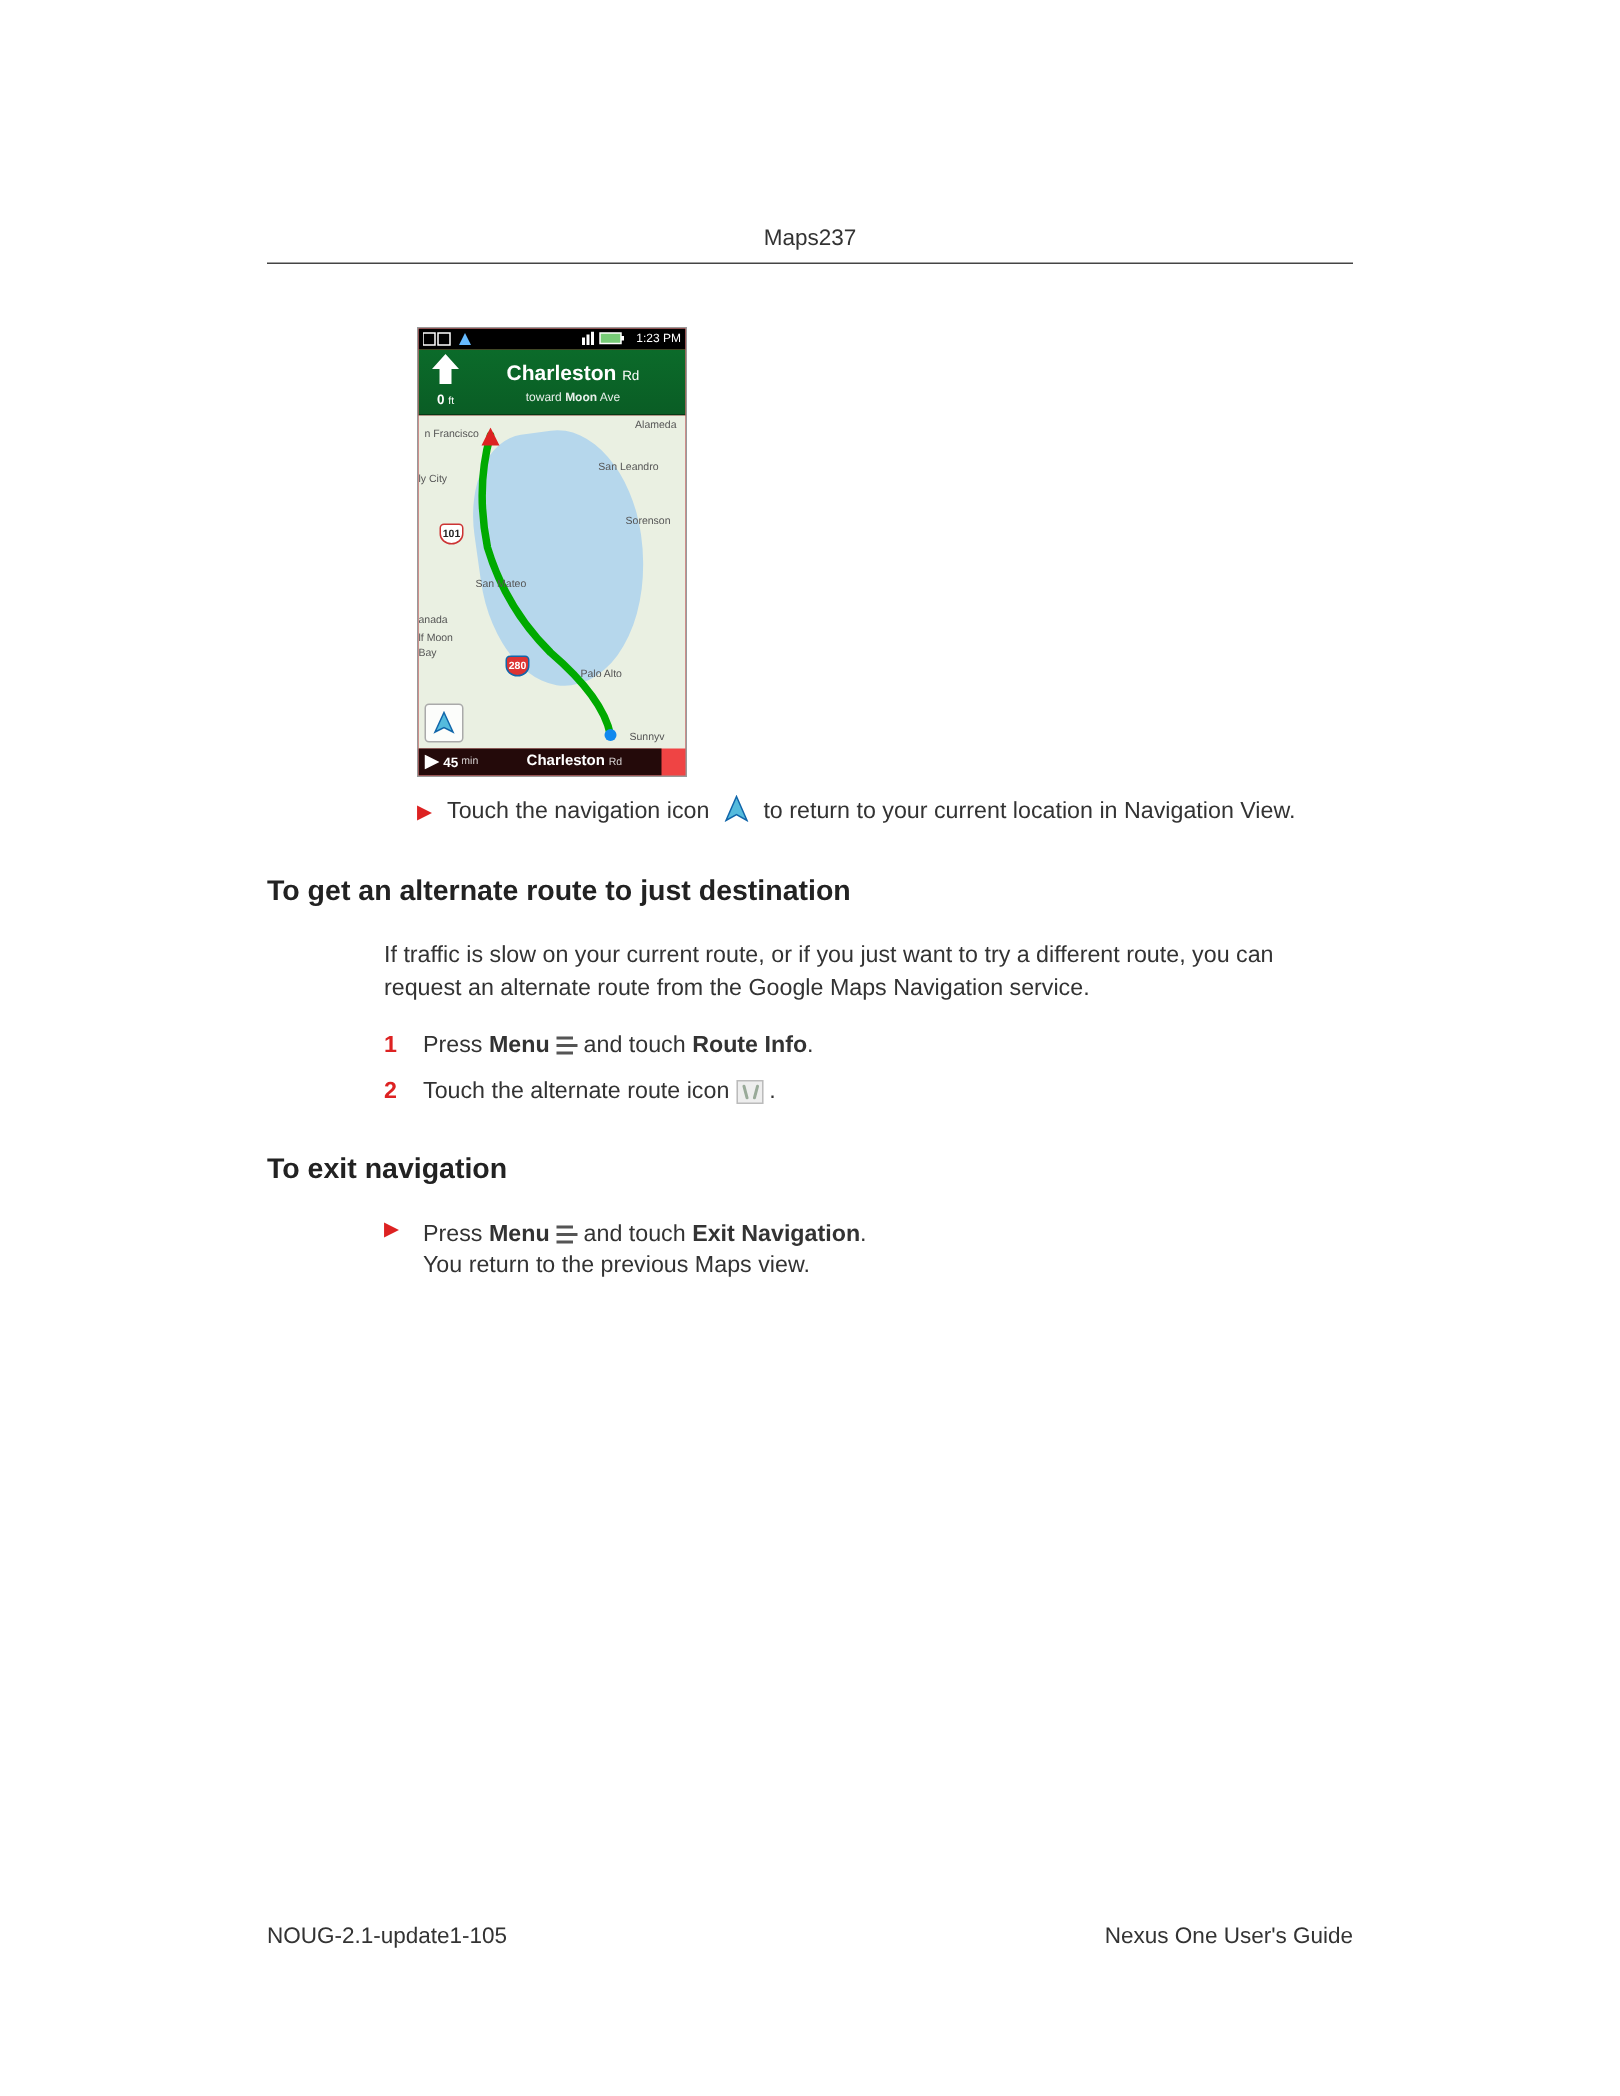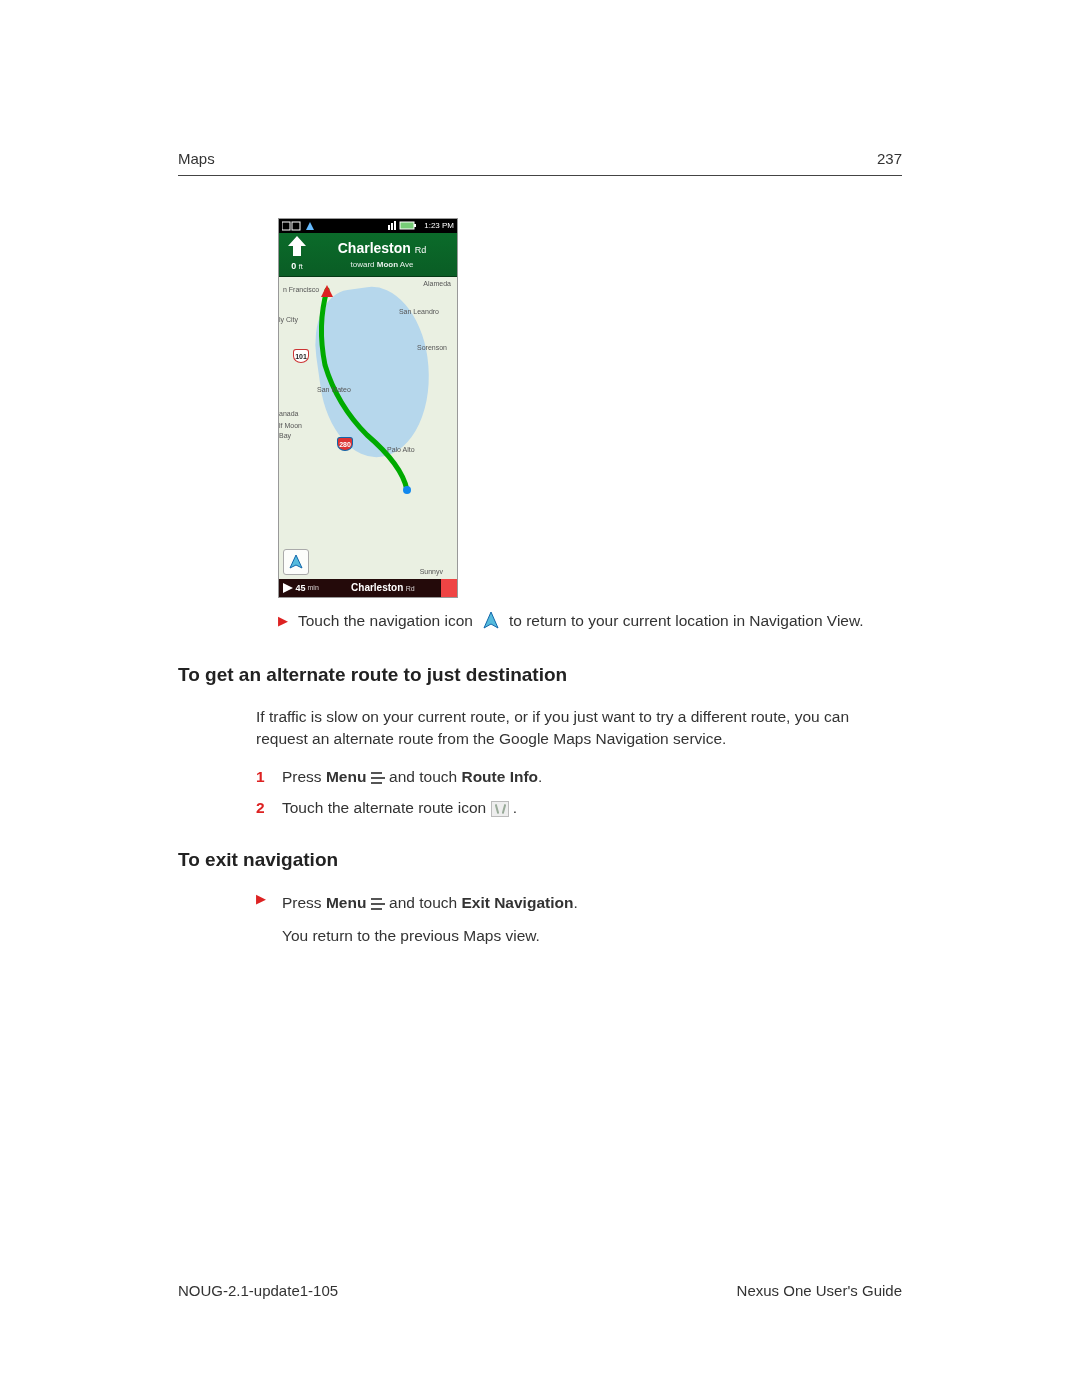--- a/index.html
+++ b/index.html
@@ -11,35 +11,35 @@
     color: #333;
     position: relative;
     font-size: 16px;
     line-height: 1.4;
   }
   .page {
     padding: 148px 178px 0 178px;
   }
   .running-head {
     display: flex;
-    justify-content: space-between;
+    justify-content: center;
     border-bottom: 1px solid #444;
     padding-bottom: 6px;
     font-size: 15px;
     color: #333;
     margin-bottom: 42px;
   }
   .screenshot-wrap {
     margin-left: 100px;
     margin-bottom: 12px;
   }
   
   .phone {
     width: 180px;
-    height: 380px;
+    height: 300px;
     border: 1px solid #999;
     background: #ef4444;
     position: relative;
     overflow: hidden;
     font-size: 9px;
     color: #222;
   }
   .statusbar {
     height: 14px;
     background: #000;
@@ -299,21 +299,21 @@
   <h3 class="section" style="margin-top:28px">To exit navigation</h3>
   <div class="body-indent">
     <div class="numrow">
       <span class="tri" style="width:12px">▶</span>
       <span class="t">
         <span>Press</span>
         <b>Menu</b>
         <span class="menu-icon"><span></span><span></span><span></span></span>
         <span>and touch</span>
         <b>Exit Navigation</b><span>.</span>
-        <div class="sub-indent" style="margin-left:0;margin-top:12px">You return to the previous Maps view.</div>
+        <div class="sub-indent" style="margin-left:0;margin-top:0">You return to the previous Maps view.</div>
       </span>
     </div>
   </div>
 
 </div>
 
 <div class="footer">
   <span>NOUG-2.1-update1-105</span>
   <span>Nexus One User's Guide</span>
 </div>

